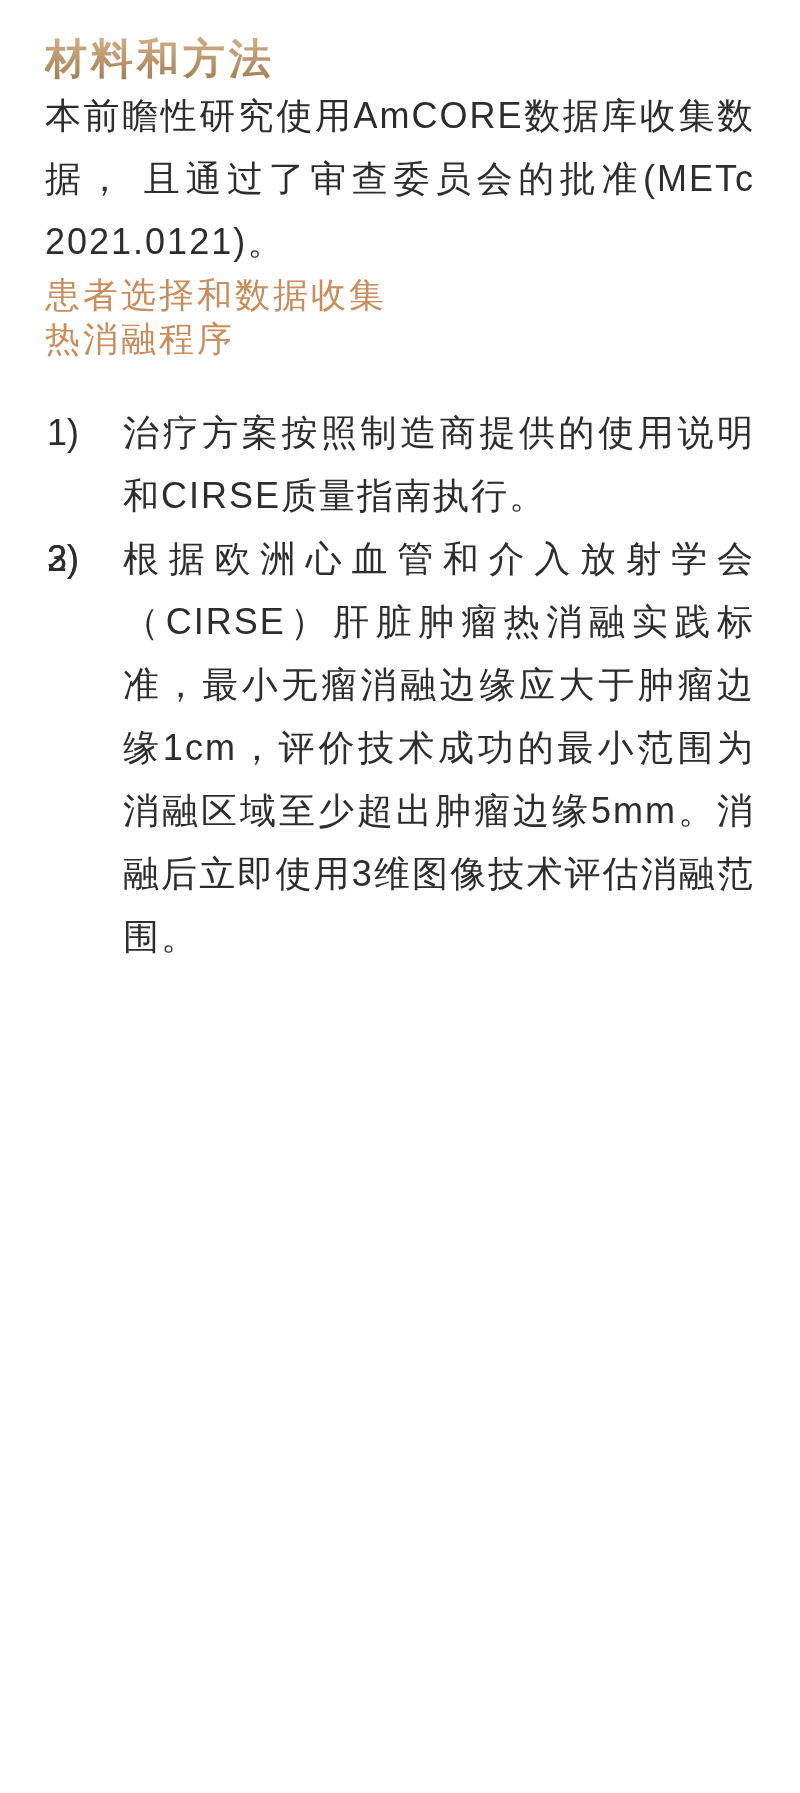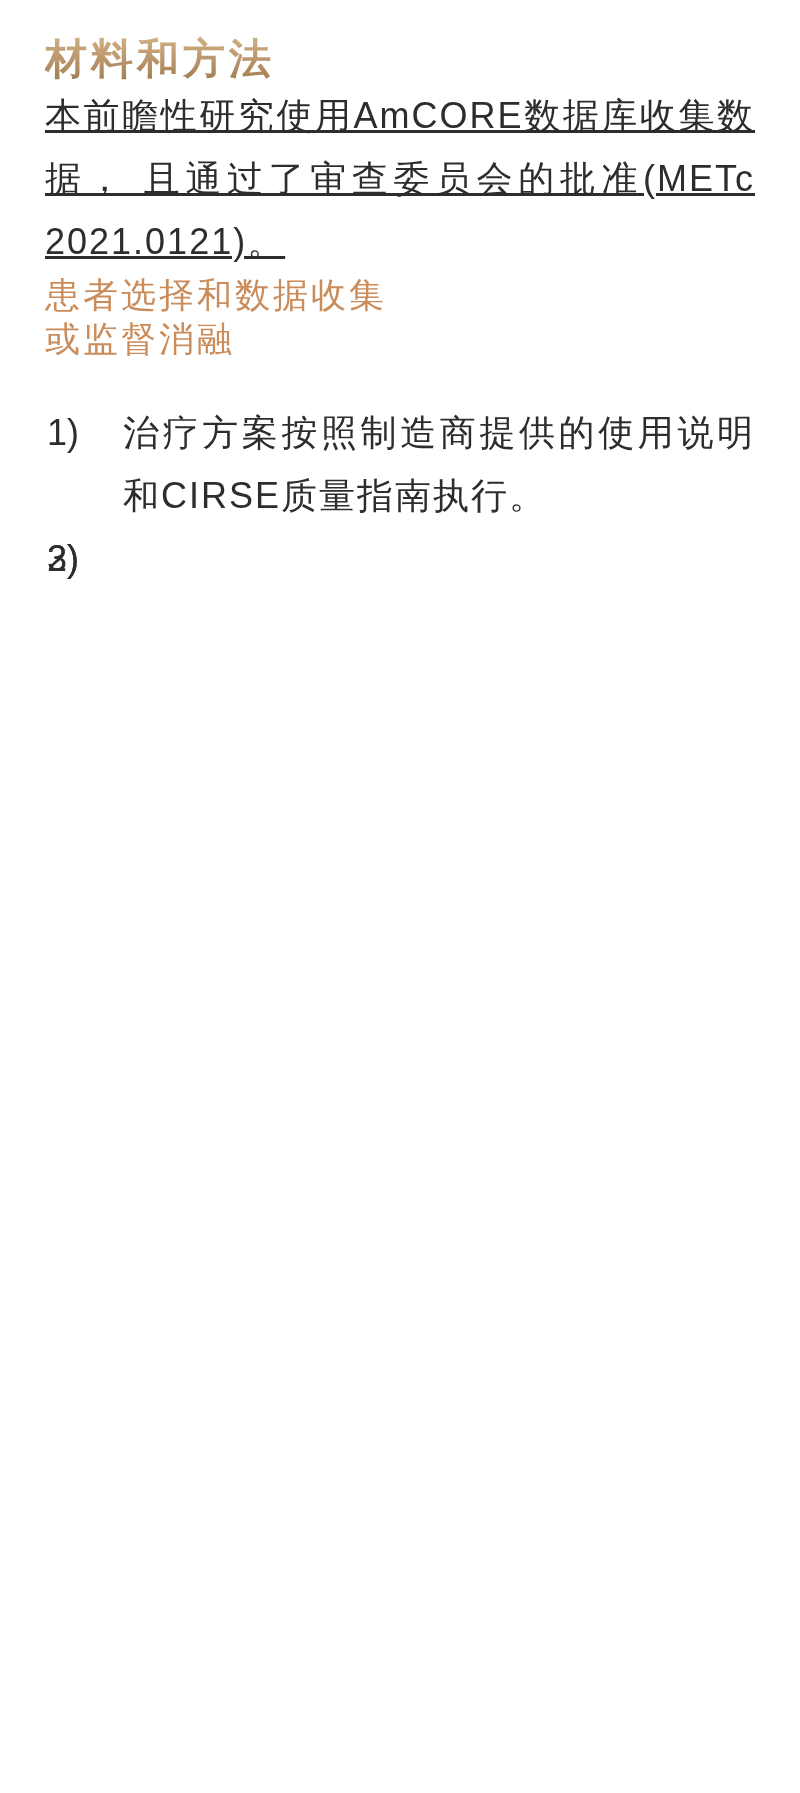--- a/index.html
+++ b/index.html
@@ -44,21 +44,21 @@
     color: var(--orange, #c98c5a);
   }
   p.body-para {
     margin: 0;
     font-size: 36px;
     line-height: 63px;
     letter-spacing: 2px;
     text-align: justify;
     color: var(--ink, #2d2d2d);
   }
-  .mt-intro      { margin-top: 42px; text-decoration: underline; }
+  .mt-intro      { margin-top: 42px; }
   .mt-sub        { margin-top: 52px; }
   .mt-sub-tight  { margin-top: 40px; }
   .mt-followup   { margin-top: 58px; }
   ol.numbered-list {
     margin: 40px 0 0 0;
     padding: 0;
     list-style: none;
   }
   ol.numbered-list li {
     position: relative;
@@ -81,29 +81,30 @@
 
 <div class="page">
 
   <h1 class="gold-heading">材料和方法</h1>
 
   <p class="body-para mt-intro">本前瞻性研究使用AmCORE数据库收集数据， 且通过了审查委员会的批准(METc 2021.0121)。</p>
 
   <h2 class="orange-heading mt-sub">患者选择和数据收集</h2>
 
 
-  <h2 class="orange-heading mt-sub-tight">或监督消融</h2>
+  <h2 class="orange-heading mt-sub-tight">热消融程序</h2>
 
   <ol class="numbered-list">
     <li>
       <span class="li-marker">1)</span>
       <span>治疗方案按照制造商提供的使用说明和CIRSE质量指南执行。</span>
     </li>
     <li>
       <span class="li-marker">2)</span>
     </li>
     <li>
       <span class="li-marker">3)</span>
+      <span>根据欧洲心血管和介入放射学会（CIRSE）肝脏肿瘤热消融实践标准，最小无瘤消融边缘应大于肿瘤边缘1cm，评价技术成功的最小范围为消融区域至少超出肿瘤边缘5mm。消融后立即使用3维图像技术评估消融范围。</span>
     </li>
   </ol>
 
 
 </div>
 
 </body></html>

